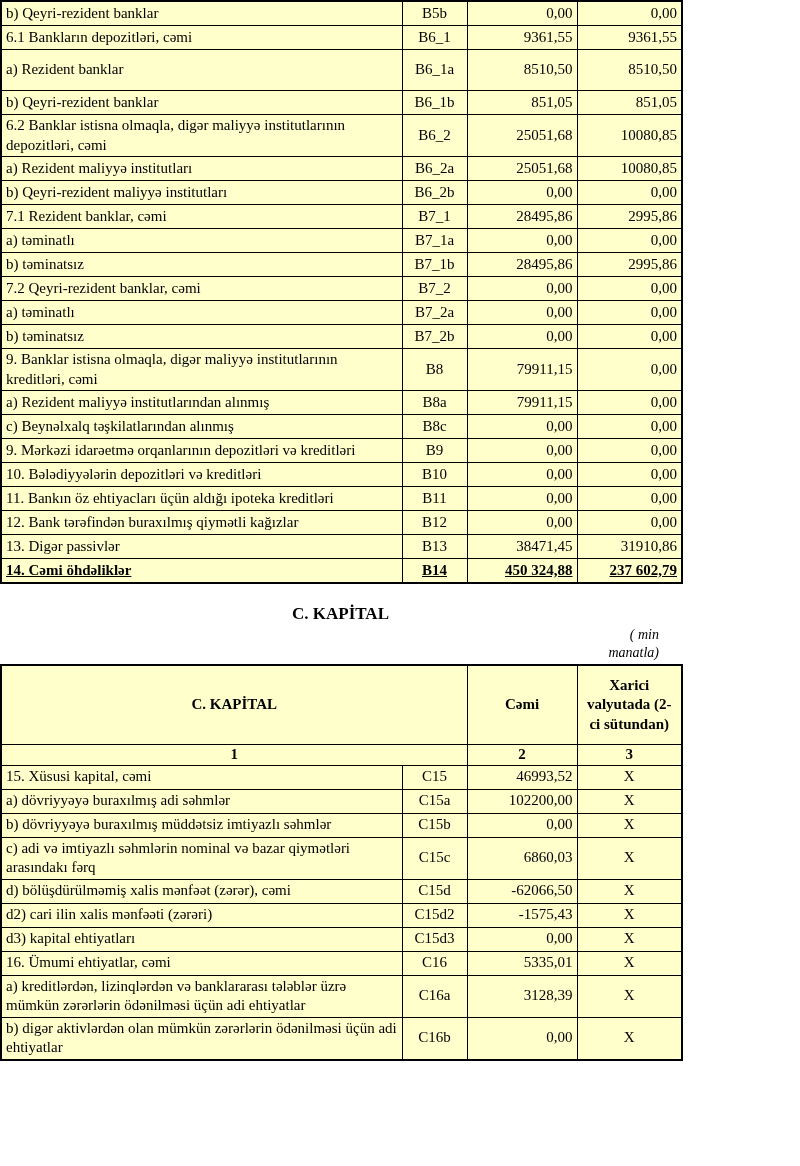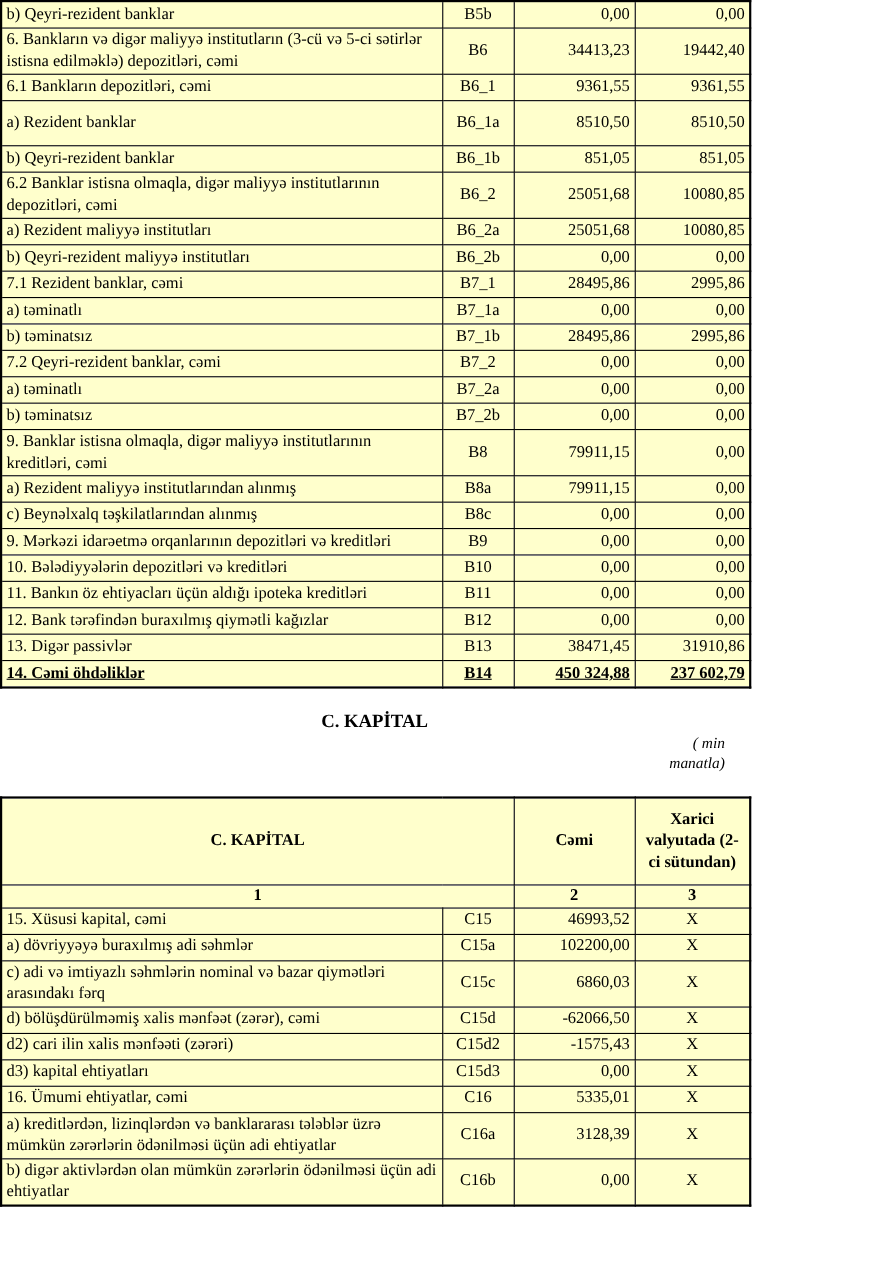--- a/index.html
+++ b/index.html
@@ -56,21 +56,21 @@
   }
   .unit-note {
     width: 681px;
     box-sizing: border-box;
     text-align: right;
     padding-right: 22px;
     font-style: italic;
     font-size: 14px;
     line-height: 1.25;
     white-space: pre-line;
-    margin-bottom: 21px;
+    margin-bottom: 3px;
   }
   tr.head-row th {
     font-weight: bold;
     text-align: center;
     vertical-align: middle;
     height: 78px;
     padding: 0 6px;
   }
   tr.numhead-row th {
     font-weight: bold;
@@ -90,26 +90,20 @@
       <col style="width:65px">
       <col style="width:110px">
       <col style="width:105px">
     </colgroup>
     <tbody id="b-rows">
         <tr>
           <td class="label ind1">b) Qeyri-rezident banklar</td>
           <td class="code">B5b</td>
           <td class="num white vtop">0,00</td>
           <td class="num white vtop">0,00</td>
-        </tr>
-        <tr>
-          <td class="label ind0">6. Bankların və digər maliyyə institutların (3-cü və 5-ci sətirlər istisna edilməklə) depozitləri, cəmi</td>
-          <td class="code">B6</td>
-          <td class="num">34413,23</td>
-          <td class="num">19442,40</td>
         </tr>
         <tr>
           <td class="label ind0">6.1  Bankların depozitləri, cəmi</td>
           <td class="code">B6_1</td>
           <td class="num">9361,55</td>
           <td class="num">9361,55</td>
         </tr>
         <tr class="tall">
           <td class="label ind1">a) Rezident banklar</td>
           <td class="code">B6_1a</td>
@@ -264,20 +258,26 @@
           <td class="num">46993,52</td>
           <td class="num center">X</td>
         </tr>
         <tr>
           <td class="label ind1">a) dövriyyəyə buraxılmış adi səhmlər</td>
           <td class="code">C15a</td>
           <td class="num white">102200,00</td>
           <td class="num center">X</td>
         </tr>
         <tr>
+          <td class="label ind1">b) dövriyyəyə buraxılmış müddətsiz imtiyazlı səhmlər</td>
+          <td class="code">C15b</td>
+          <td class="num">0,00</td>
+          <td class="num center">X</td>
+        </tr>
+        <tr>
           <td class="label ind1">c) adi və imtiyazlı səhmlərin nominal və bazar qiymətləri arasındakı fərq</td>
           <td class="code">C15c</td>
           <td class="num white">6860,03</td>
           <td class="num center">X</td>
         </tr>
         <tr>
           <td class="label ind1">d) bölüşdürülməmiş xalis mənfəət (zərər), cəmi</td>
           <td class="code">C15d</td>
           <td class="num white">-62066,50</td>
           <td class="num center">X</td>

